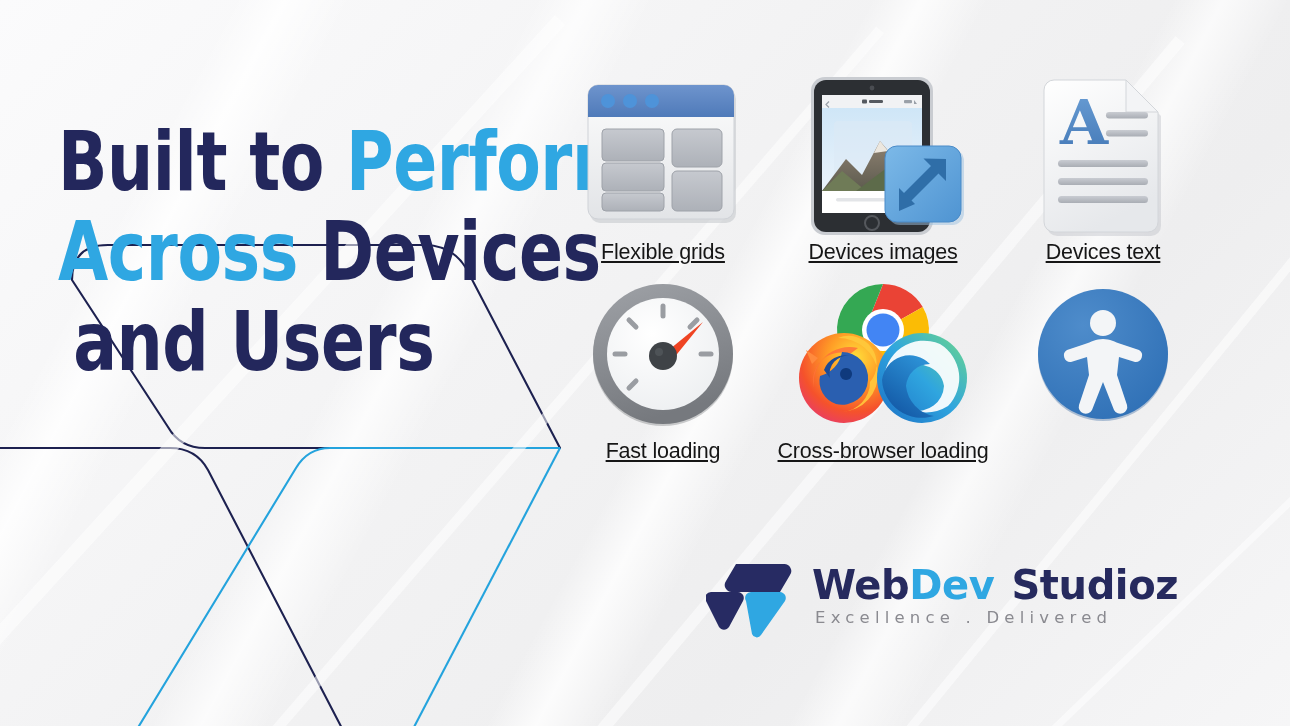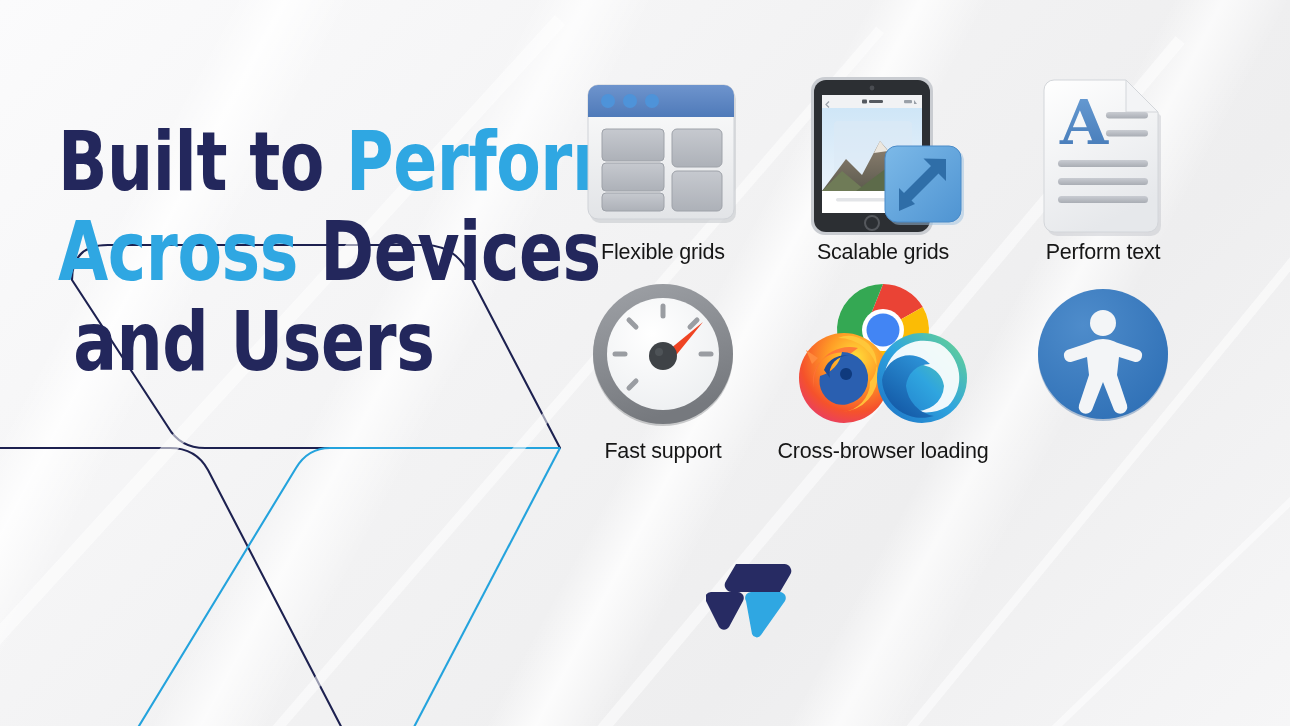--- a/index.html
+++ b/index.html
@@ -51,21 +51,21 @@
 
   
   #grid{
     position:absolute;left:553px;top:66px;width:660px;
   }
   .row{display:flex;}
   .cell{width:220px;display:flex;flex-direction:column;align-items:center;}
   .iconbox{height:180px;display:flex;align-items:center;justify-content:center;}
   .label{
     font-size:21.5px;color:#161616;text-align:center;line-height:25px;
-    margin-top:-6px;letter-spacing:-.2px;
+    margin-top:-6px;letter-spacing:-.2px;text-decoration:underline;
   }
   .row2 .iconbox{height:178px;}
   .row2 .label{margin-top:-4px;}
 
   
   #logo{position:absolute;left:706px;top:558px;display:flex;align-items:flex-start;}
   #logo-mark{margin-right:14px;}
   #logo-text{padding-top:6px;}
   #logo-word{
     font-size:40px;font-weight:700;letter-spacing:-.4px;line-height:42px;color:#262a5e;
@@ -190,21 +190,21 @@
 
           <rect x="92" y="78" width="76" height="76" rx="12" fill="#9bbfe0" opacity=".5"></rect>
           <rect x="89" y="75" width="76" height="76" rx="12" fill="url(#rsz)" stroke="#4a8bc8"></rect>
           <g fill="#2f6ea8">
             <path d="M150 88 L150 110 L142.5 102.5 L112 133 L104.5 125.5 L135 95 L127.5 87.5 Z"></path>
             <path d="M104 138 L104 116 L111.5 123.5 L142 93 L149.5 100.5 L119 131 L126.5 138.5 Z" opacity=".0"></path>
           </g>
           <path d="M103 140 L103 117 L111 125 L119 133 Z" fill="#2f6ea8"></path>
         </svg>
       </div>
-      <div class="label">Scalable grids</div>
+      <div class="label">Devices images</div>
     </div>
 
     <div class="cell">
       <div class="iconbox">
         <svg width="150" height="168" viewBox="0 0 150 168">
           <defs>
             <linearGradient id="page" x1="0" y1="0" x2="0.4" y2="1">
               <stop offset="0" stop-color="#ffffff"></stop>
                 <stop offset="1" stop-color="#e6e8eb"></stop>
             </linearGradient>
@@ -221,21 +221,21 @@
           <path d="M16 18a10 10 0 0 1 10-10h72l32 32v110a10 10 0 0 1-10 10H26a10 10 0 0 1-10-10z" fill="url(#page)" stroke="#d3d6da"></path>
           <path d="M98 8 l32 32 h-32z" fill="#f3f4f6" stroke="#d3d6da"></path>
           <text x="32" y="72" font-family="DejaVu Serif, serif" font-size="62" font-weight="700" fill="url(#aGrad)">A</text>
           <rect x="78" y="40" width="42" height="6.5" rx="3.2" fill="url(#ln)"></rect>
           <rect x="78" y="58" width="42" height="6.5" rx="3.2" fill="url(#ln)"></rect>
           <rect x="30" y="88" width="90" height="7" rx="3.5" fill="url(#ln)"></rect>
           <rect x="30" y="106" width="90" height="7" rx="3.5" fill="url(#ln)"></rect>
           <rect x="30" y="124" width="90" height="7" rx="3.5" fill="url(#ln)"></rect>
         </svg>
       </div>
-      <div class="label">Perform text</div>
+      <div class="label">Devices text</div>
     </div>
   </div>
 
   <div class="row row2">
 
     <div class="cell">
       <div class="iconbox">
         <svg width="152" height="152" viewBox="0 0 152 152">
           <defs>
             <linearGradient id="rim" x1="0" y1="0" x2="0.3" y2="1">
@@ -256,21 +256,21 @@
             <line x1="28" y1="76" x2="38" y2="76"></line>
             <line x1="42" y1="110" x2="49" y2="103"></line>
             <line x1="110" y1="42" x2="103" y2="49"></line>
             <line x1="124" y1="76" x2="114" y2="76"></line>
           </g>
           <path d="M72 80 L116 44 L82 86 Z" fill="#ef4423"></path>
           <circle cx="76" cy="78" r="14" fill="#3f4347"></circle>
           <circle cx="72" cy="74" r="4" fill="#565a5e" opacity=".7"></circle>
         </svg>
       </div>
-      <div class="label">Fast support</div>
+      <div class="label">Fast loading</div>
     </div>
 
     <div class="cell">
       <div class="iconbox">
         <svg width="190" height="160" viewBox="0 0 190 160">
           <defs>
             <radialGradient id="ffG" cx="0.62" cy="0.28" r="0.85">
               <stop offset="0" stop-color="#ffe03b"></stop>
               <stop offset="0.35" stop-color="#ff9d26"></stop>
               <stop offset="0.7" stop-color="#f5522b"></stop>
@@ -336,13 +336,17 @@
     </div>
   </div>
 </div>
 
 <div id="logo">
   <svg id="logo-mark" width="92" height="82" viewBox="0 0 92 82">
     <path d="M30 6 h48 a7 7 0 0 1 6 11 l-10 17 h-48 a7 7 0 0 1 -6 -11 z" fill="#272b63"></path>
     <path d="M6 34 h26 a6 6 0 0 1 5 9 l-14 26 a6 6 0 0 1 -10 0 l-13 -26 a6 6 0 0 1 6 -9 z" fill="#272b63"></path>
     <path d="M46 34 h28 a6 6 0 0 1 5 9 l-24 34 a5 5 0 0 1 -9 -1 l-6 -33 a6 6 0 0 1 6 -9 z" fill="#2fa7e2"></path>
   </svg>
+  <div id="logo-text">
+    <div id="logo-word"><span>Web</span><span class="dev">Dev</span><span class="sp"> </span><span>Studioz</span></div>
+    <div id="logo-tag">Excellence . Delivered</div>
+  </div>
 </div>
 
 </body></html>

